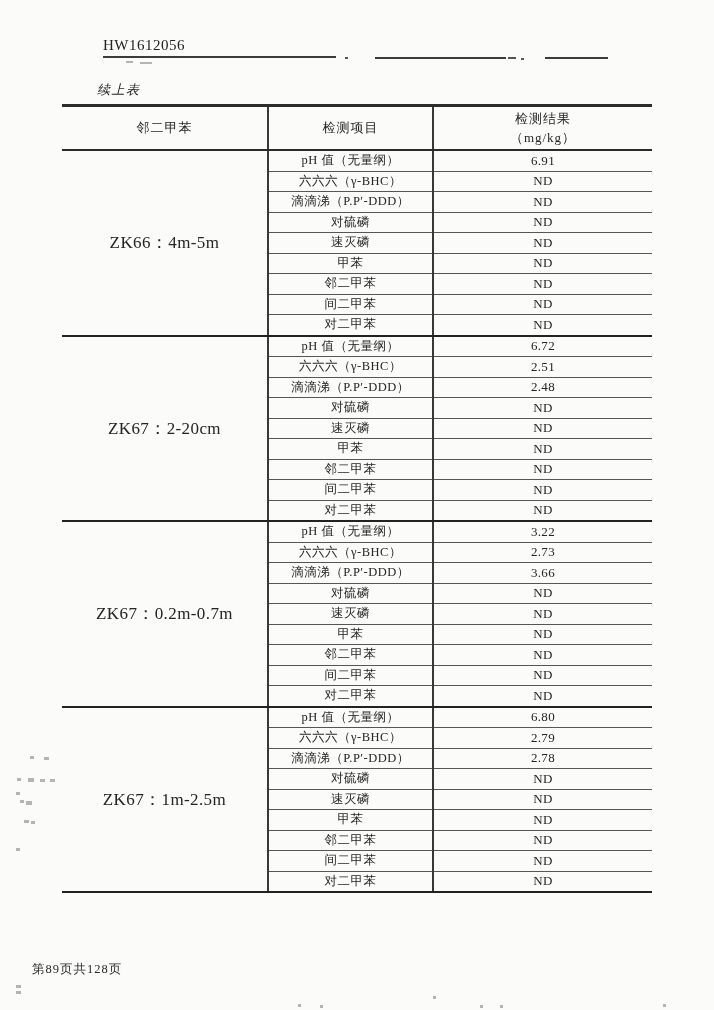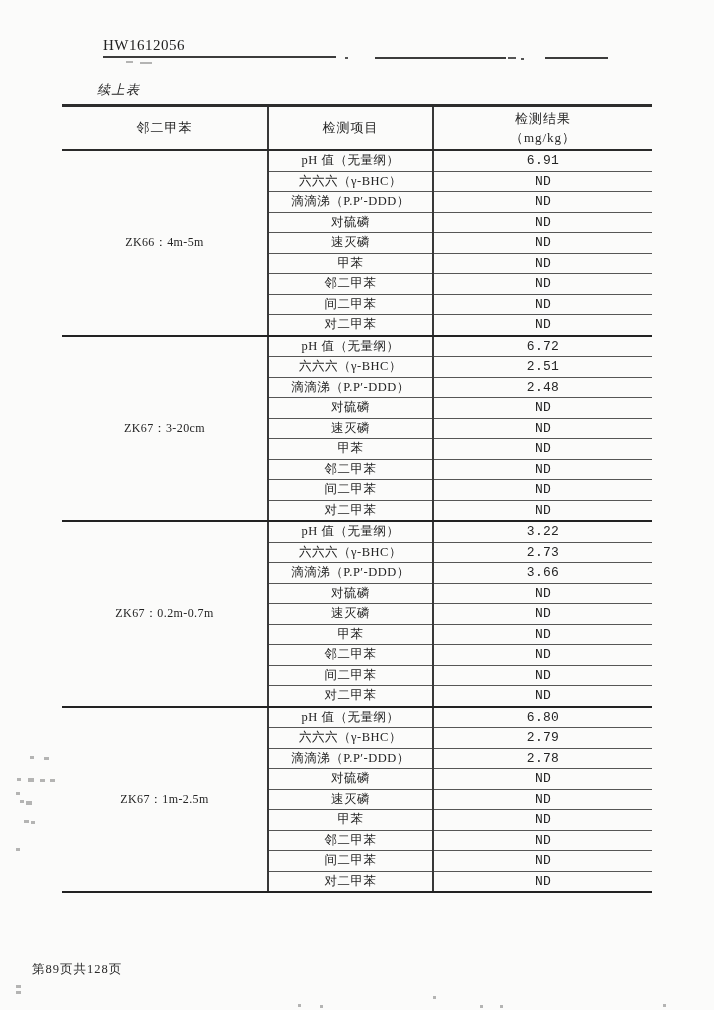--- a/index.html
+++ b/index.html
@@ -48,25 +48,25 @@
   .v-div-r { border-right: 2px solid #383838; }
 
   tbody td {
     height: 19.5px;
     font-size: 12.5px;
     border-bottom: 1px solid #565656;
     vertical-align: middle;
     letter-spacing: 0.5px;
     color: #242424;
   }
-  tbody td.value-cell { font-size: 13px; letter-spacing: 0.3px; font-family: Liberation Mono, monospace; }
+  tbody td.value-cell { font-size: 13px; letter-spacing: 0.3px; }
   tbody tr.group-end td { border-bottom: 2.5px solid #222; }
   tbody td.point-cell {
     border-bottom: 2.5px solid #222;
-    font-size: 12px; letter-spacing: 0.4px;
+    font-size: 17px; letter-spacing: 0.4px;
   }
 
   .page-footer {
     position: absolute; left: 0; top: 961px; width: 714px;
     text-align: left; font-size: 12.5px; letter-spacing: 1px; color: #2a2a2a; padding-left: 32px;
   }
 
   .speck { position: absolute; background: #8d8d8d; opacity: 0.65; }
 </style>
 </head>
@@ -132,21 +132,21 @@
         </tr>
         <tr>
           <td class="item-cell v-div-l v-div-r">间二甲苯</td>
           <td class="value-cell v-div-l">ND</td>
         </tr>
         <tr class="group-end">
           <td class="item-cell v-div-l v-div-r">对二甲苯</td>
           <td class="value-cell v-div-l">ND</td>
         </tr>
         <tr>
-          <td rowspan="9" class="point-cell v-div-r">ZK67：3-20cm</td>
+          <td rowspan="9" class="point-cell v-div-r">ZK67：2-20cm</td>
           <td class="item-cell v-div-l v-div-r">pH 值（无量纲）</td>
           <td class="value-cell v-div-l">6.72</td>
         </tr>
         <tr>
           <td class="item-cell v-div-l v-div-r">六六六（γ-BHC）</td>
           <td class="value-cell v-div-l">2.51</td>
         </tr>
         <tr>
           <td class="item-cell v-div-l v-div-r">滴滴涕（P.P′-DDD）</td>
           <td class="value-cell v-div-l">2.48</td>

